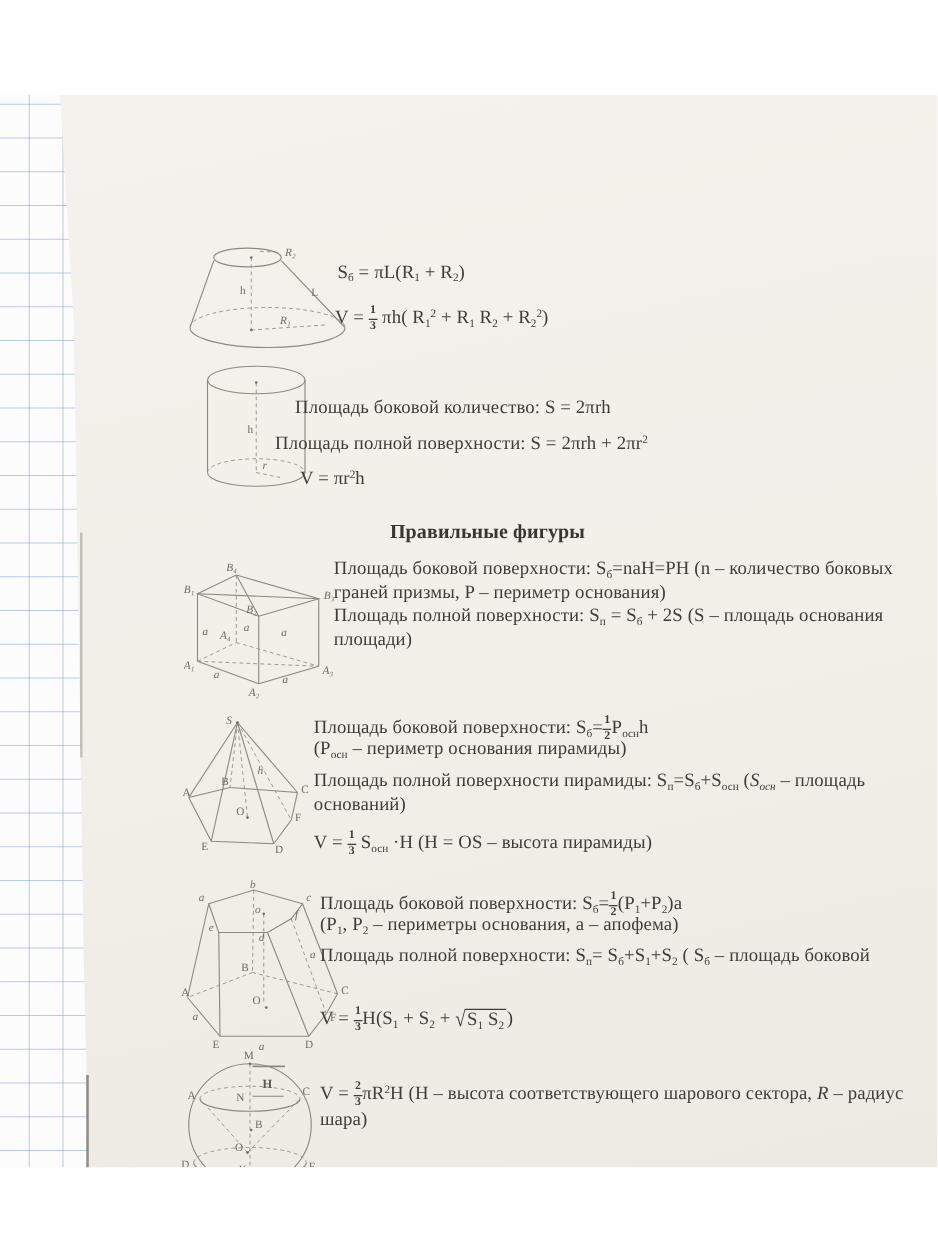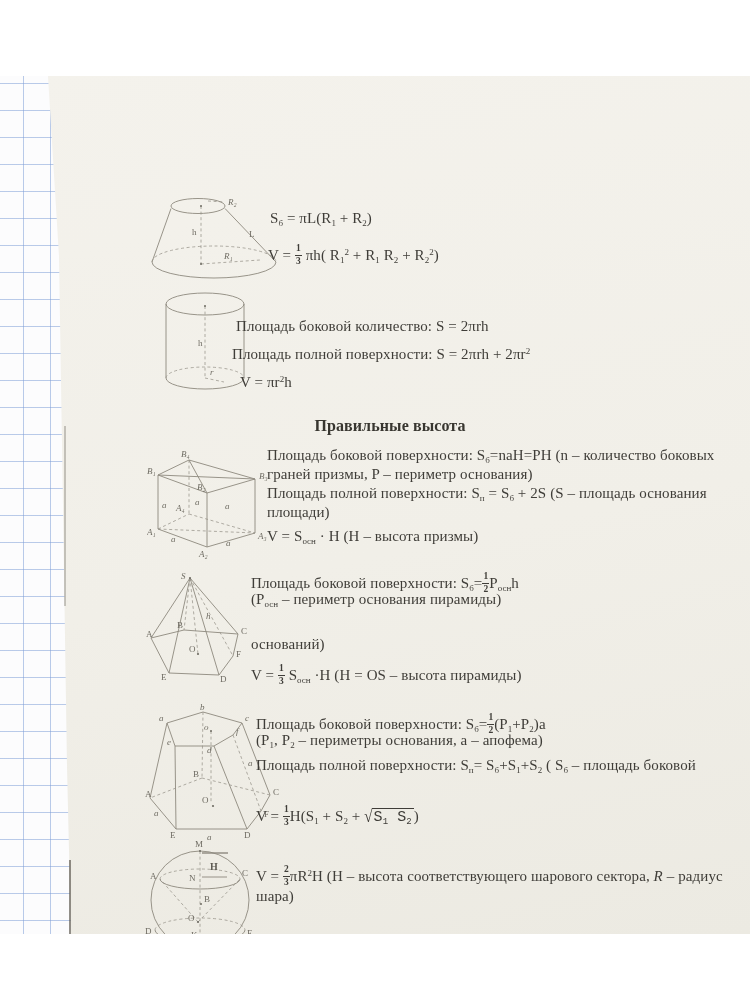--- a/index.html
+++ b/index.html
@@ -24,21 +24,21 @@
   .edge-seg{position:absolute;width:2px;background:#57534a;opacity:.65;}
   .t{position:absolute;white-space:nowrap;font-size:15px;color:#3f3d38;letter-spacing:.1px;}
   .heading{font-weight:bold;font-size:16px;color:#383630;text-align:center;}
   .t sub{font-size:9px;vertical-align:-3px;letter-spacing:0;}
   .t sup{font-size:9px;vertical-align:5px;letter-spacing:0;}
   .frac{display:inline-block;text-align:center;vertical-align:-4px;line-height:1;font-size:9.5px;font-weight:bold;}
   .frac .fn{display:block;border-bottom:1px solid #3f3d38;padding:0 1px 1px 1px;}
   .frac .fd{display:block;padding-top:1px;}
   .rad{white-space:nowrap;}
   .rad .rs{display:inline-block;transform:scaleY(1.15);margin-right:-1px;}
-  .rad .rb{border-top:1px solid #3f3d38;padding:0 2px;font-family:Liberation Mono, monospace;}
+  .rad .rb{border-top:1px solid #3f3d38;padding:0 2px;}
   .fig{position:absolute;}
   .st{fill:none;stroke:#8d897e;stroke-width:.9;}
   .sd{fill:none;stroke:#97938a;stroke-width:.75;stroke-dasharray:3 2.6;}
   .dot{fill:#6f6c63;stroke:none;}
   .lbl{font:italic 9px "Liberation Serif",serif;fill:#6f6c63;}
   .lblU{font:9px "Liberation Serif",serif;fill:#6f6c63;}
   .lblB{font:bold 10px "Liberation Serif",serif;fill:#5d5a52;}
 </style>
 </head>
 <body>
@@ -81,24 +81,24 @@
       <g class="sd">
         <path d="M8 88 A39 11 0 0 1 86 88"></path>
         <line x1="47" y1="16" x2="47" y2="88"></line>
         <line x1="47" y1="88" x2="66" y2="92"></line>
       </g>
       <circle class="dot" cx="47" cy="16" r="1"></circle>
       <text class="lblU" x="40" y="56">h</text>
       <text class="lbl" x="52" y="85">r</text>
     </svg>
     <div class="t" style="left:236px;top:242px">Площадь боковой количество: S = 2πrh</div>
-    <div class="t" style="left:232px;top:270px">Площадь полной поверхности: S = 2πrh + 2πr<sup>2</sup></div>
+    <div class="t" style="left:220px;top:270px">Площадь полной поверхности: S = 2πrh + 2πr<sup>2</sup></div>
     <div class="t" style="left:240px;top:298px">V = πr<sup>2</sup>h</div>
 
-    <div class="t heading" style="left:230px;top:341px;width:320px">Правильные высота</div>
+    <div class="t heading" style="left:230px;top:341px;width:320px">Правильные фигуры</div>
 
     <svg class="fig" style="left:147px;top:371px" width="124" height="112" viewBox="0 0 124 112">
       <g class="st">
         <path d="M11 28 L42 13 L108 32 L60 46 Z"></path>
         <line x1="11" y1="28" x2="108" y2="32"></line>
         <line x1="42" y1="13" x2="60" y2="46"></line>
         <line x1="11" y1="28" x2="11" y2="82"></line>
         <line x1="108" y1="32" x2="108" y2="86"></line>
         <line x1="60" y1="46" x2="60" y2="100"></line>
         <line x1="11" y1="82" x2="60" y2="100"></line>
@@ -121,21 +121,20 @@
       <text class="lbl" x="15" y="61">a</text>
       <text class="lbl" x="48" y="58">a</text>
       <text class="lbl" x="78" y="62">a</text>
       <text class="lbl" x="24" y="95">a</text>
       <text class="lbl" x="79" y="99">a</text>
     </svg>
     <div class="t" style="left:267px;top:390px">граней призмы, P – периметр основания)</div>
     <div class="t" style="left:267px;top:371px">Площадь боковой поверхности: S<sub>б</sub>=naH=PH (n – количество боковых</div>
     <div class="t" style="left:267px;top:409px">Площадь полной поверхности: S<sub>п</sub> = S<sub>б</sub> + 2S (S – площадь основания</div>
     <div class="t" style="left:267px;top:428px">площади)</div>
-    <div class="t" style="left:267px;top:452px">V = S<sub>осн</sub> · H (H – высота призмы)</div>
 
     <svg class="fig" style="left:146px;top:494px" width="110" height="118" viewBox="0 0 110 118">
       <g class="st">
         <line x1="44" y1="8" x2="5" y2="68"></line>
         <line x1="44" y1="8" x2="23" y2="103"></line>
         <line x1="44" y1="8" x2="73" y2="105"></line>
         <line x1="44" y1="8" x2="92" y2="64"></line>
         <path d="M5 68 L23 103 L73 105 L87 86 L92 64"></path>
         <line x1="5" y1="68" x2="38" y2="60"></line>
         <line x1="38" y1="60" x2="92" y2="64"></line>
@@ -152,20 +151,21 @@
       <text class="lblU" x="31" y="58">B</text>
       <text class="lblU" x="0" y="67">A</text>
       <text class="lblU" x="43" y="82">O</text>
       <text class="lblU" x="95" y="64">C</text>
       <text class="lblU" x="90" y="87">F</text>
       <text class="lblU" x="15" y="110">E</text>
       <text class="lblU" x="74" y="112">D</text>
     </svg>
     <div class="t" style="left:251px;top:496px">Площадь боковой поверхности:  S<sub>б</sub>=<span class="frac"><span class="fn">1</span><span class="fd">2</span></span>P<sub>осн</sub>h</div>
     <div class="t" style="left:251px;top:515px">(P<sub>осн</sub> – периметр основания пирамиды)</div>
+    <div class="t" style="left:251px;top:541px">Площадь полной поверхности пирамиды: S<sub>п</sub>=S<sub>б</sub>+S<sub>осн</sub> (<i>S<sub>осн</sub></i> – площадь</div>
     <div class="t" style="left:251px;top:560px">оснований)</div>
     <div class="t" style="left:251px;top:588px">V = <span class="frac"><span class="fn">1</span><span class="fd">3</span></span> S<sub>осн</sub> ·H (H = OS – высота пирамиды)</div>
 
     <svg class="fig" style="left:145px;top:626px" width="134" height="140" viewBox="0 0 134 140">
       <g class="st">
         <path d="M22 21 L58 10 L97 21 L88 33 L69 44 L30 44 Z"></path>
         <line x1="22" y1="21" x2="5" y2="96"></line>
         <line x1="97" y1="21" x2="125" y2="93"></line>
         <line x1="30" y1="44" x2="31" y2="127"></line>
         <line x1="69" y1="44" x2="102" y2="127"></line>

